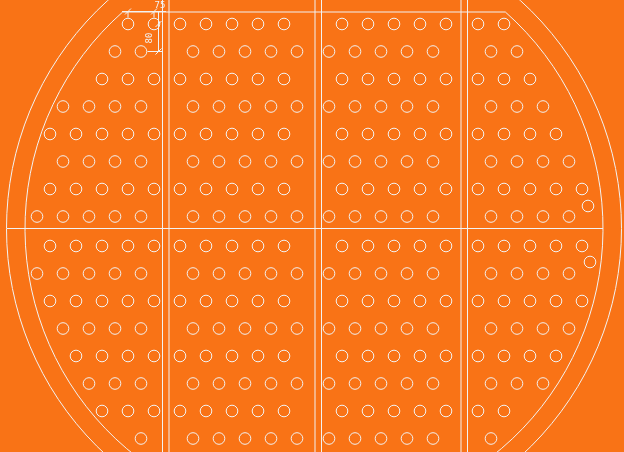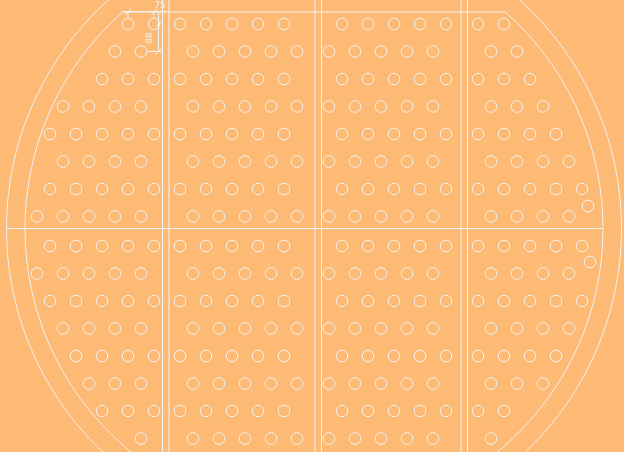--- a/index.html
+++ b/index.html
@@ -1,21 +1,21 @@
 <!DOCTYPE html>
 <html><head>
 <meta charset="utf-8">
 <style>
   html,body{margin:0;padding:0;}
   body{
     width:624px;height:452px;overflow:hidden;
     background:#000000;
     font-family:"DejaVu Sans Mono", monospace;
   }
-  .viewport{position:relative;width:624px;height:452px;background:#fdba74;}
+  .viewport{position:relative;width:624px;height:452px;background:#f97316;}
   svg{display:block;}
   #cad .ent{stroke:#f2f2f2;fill:none;stroke-width:1;}
   #cad text{
     fill:#f2f2f2;stroke:none;
     font-family:"DejaVu Sans Mono", monospace;
     font-size:9px;
     text-anchor:middle;
   }
 </style>
 </head>

